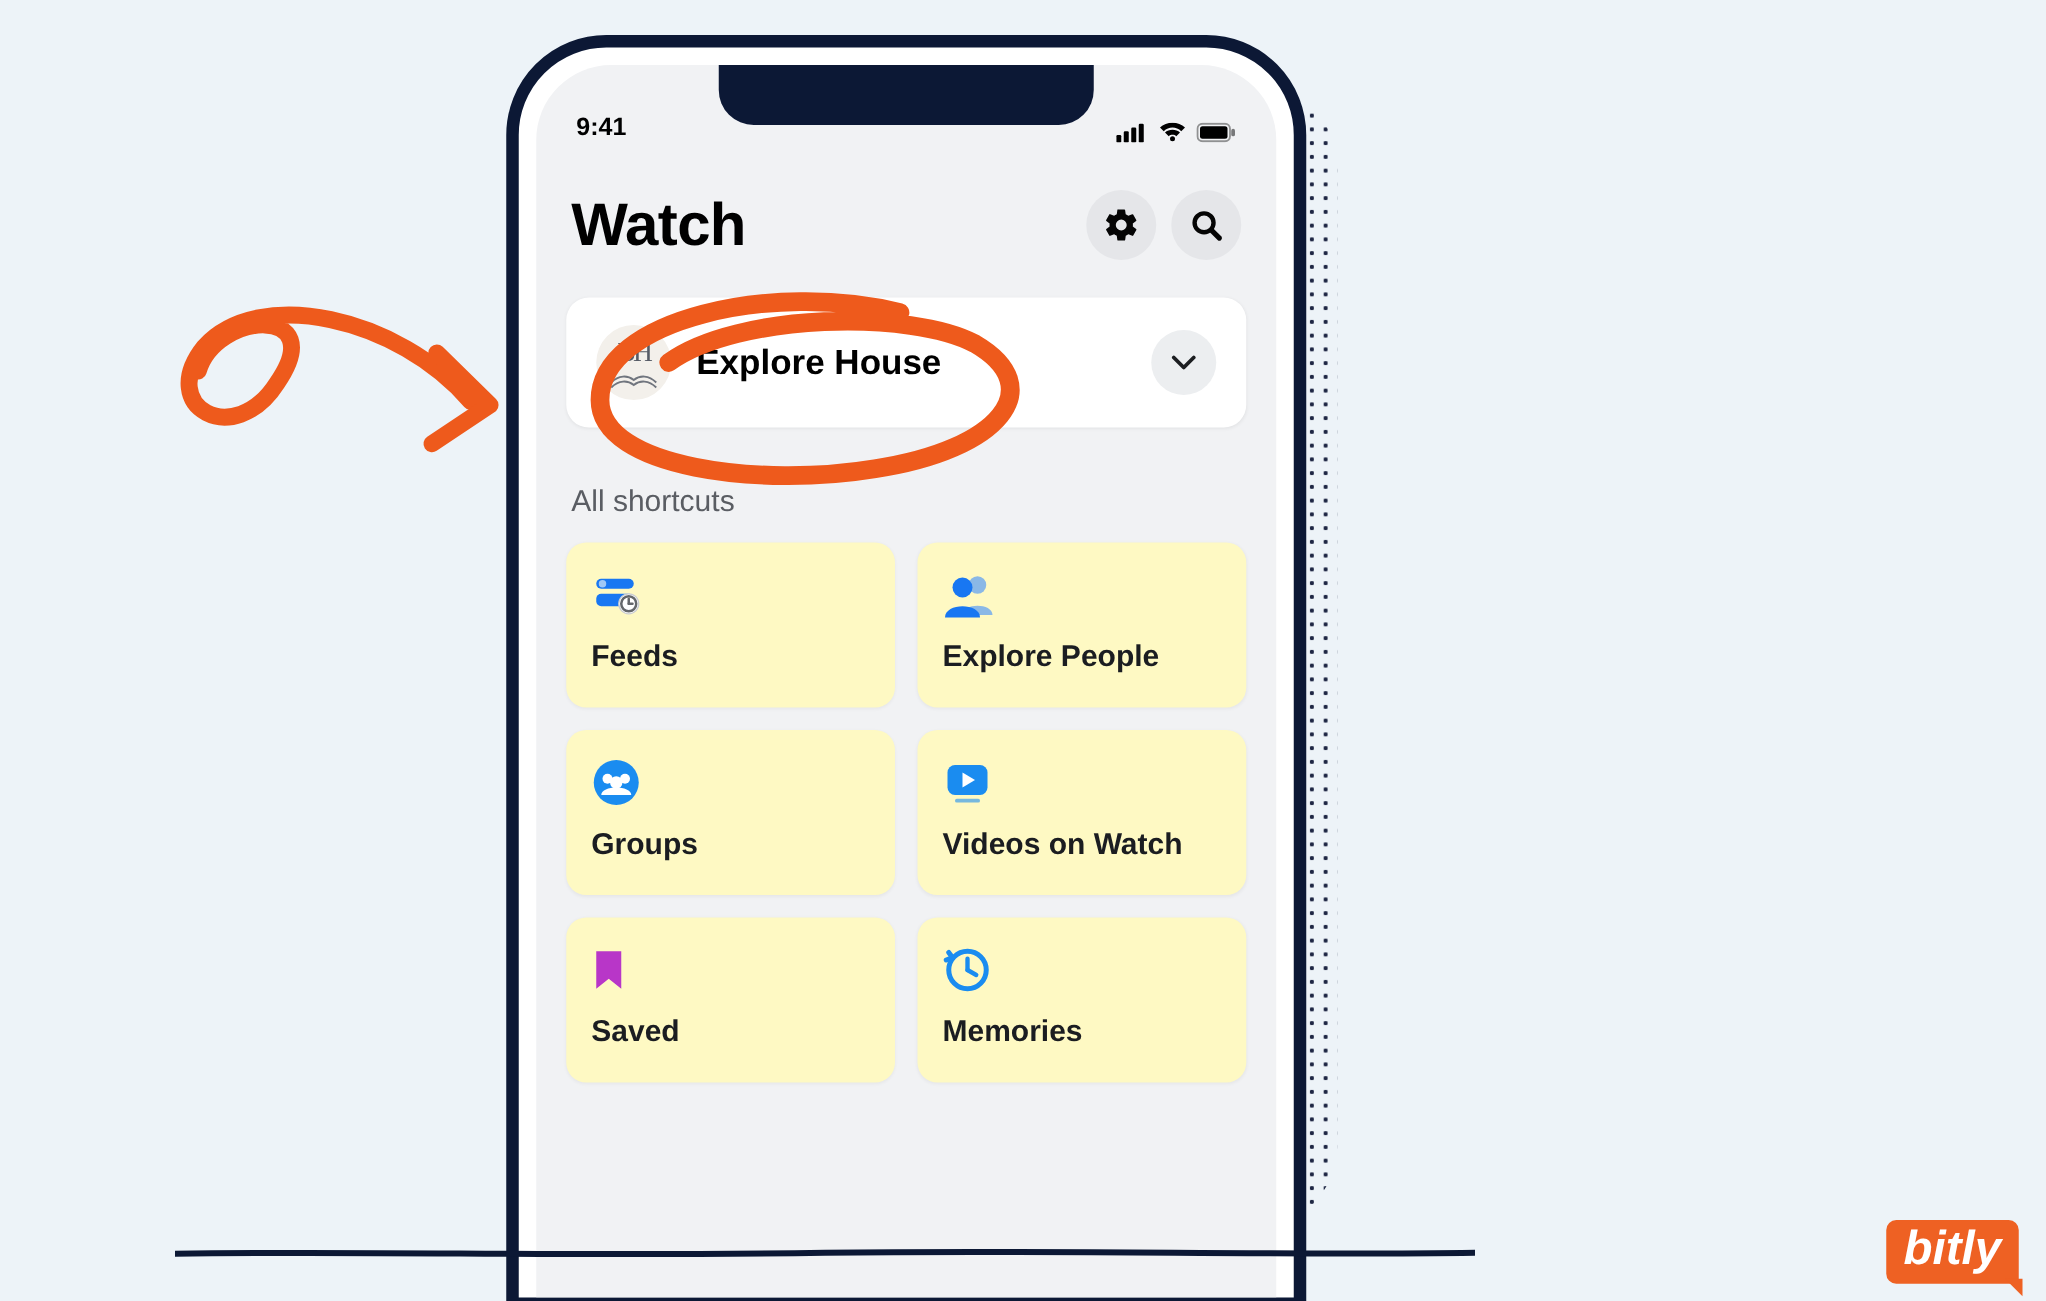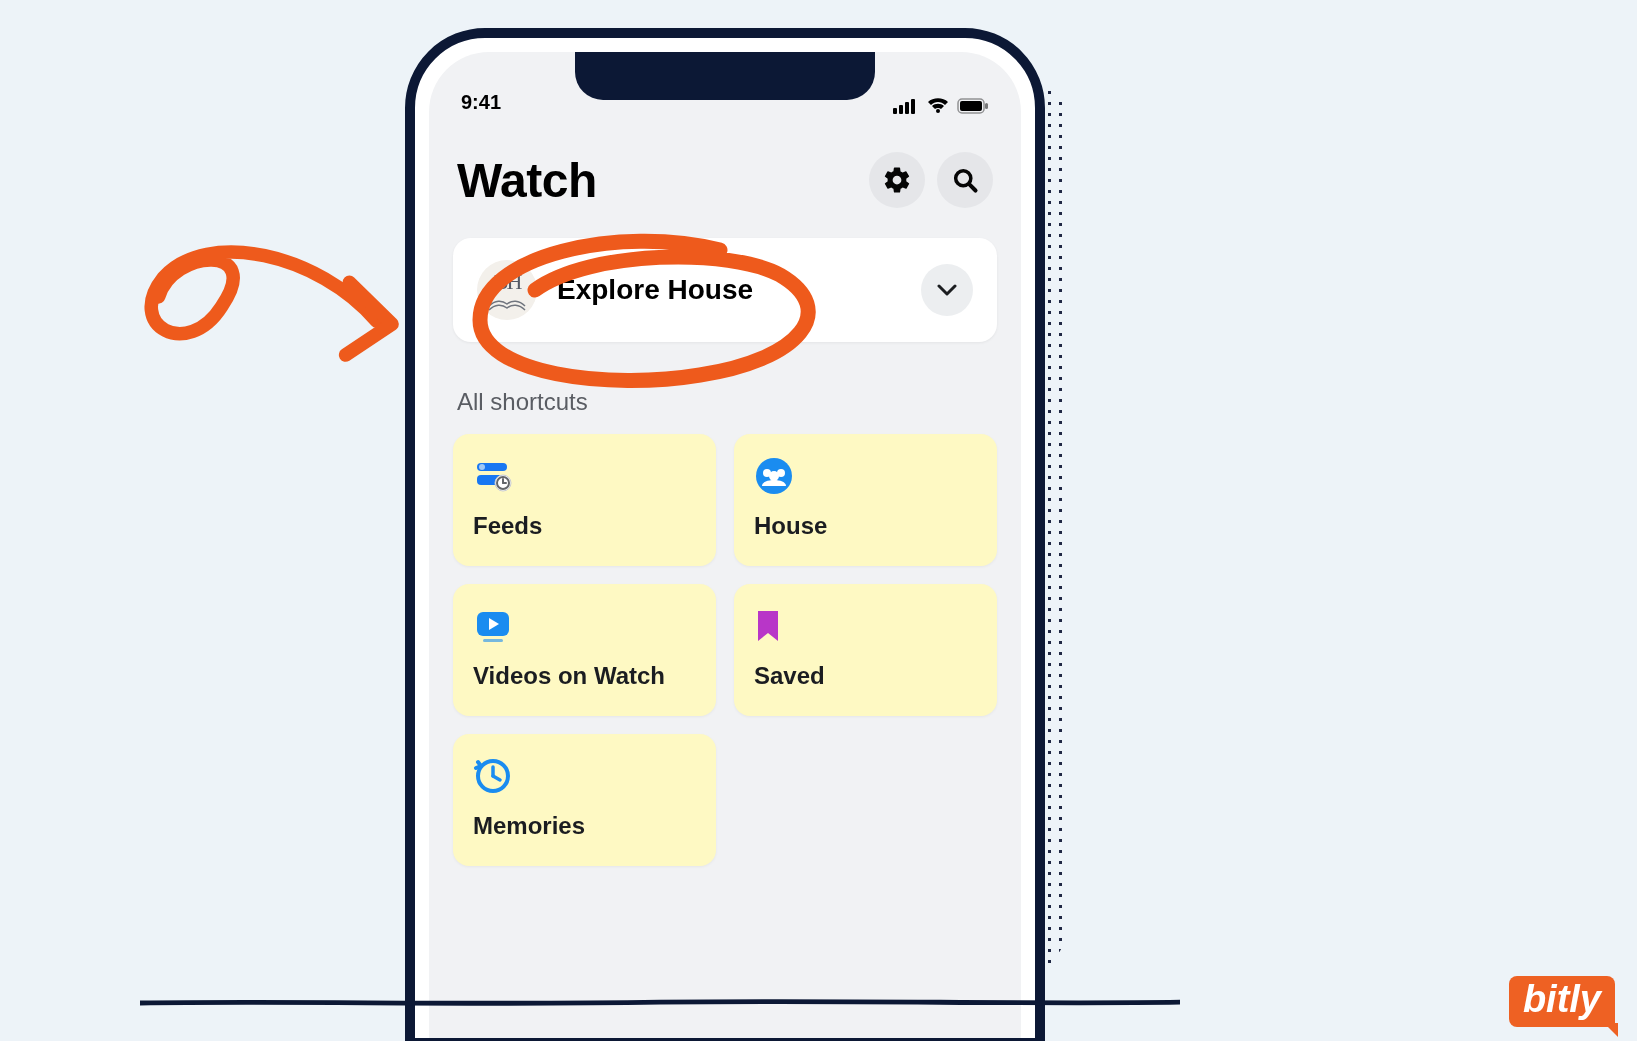--- a/index.html
+++ b/index.html
@@ -325,32 +325,43 @@
             <rect x="4" y="20" width="30" height="10" rx="4" fill="#1877f2"></rect>
             <circle cx="30" cy="28" r="8" fill="#fff" stroke="#c9ccd1" stroke-width="1"></circle>
             <circle cx="30" cy="28" r="6" fill="none" stroke="#64676b" stroke-width="2"></circle>
             <line x1="30" y1="28" x2="30" y2="24" stroke="#64676b" stroke-width="2" stroke-linecap="round"></line>
             <line x1="30" y1="28" x2="33" y2="28" stroke="#64676b" stroke-width="2" stroke-linecap="round"></line>
           </svg>
         </div>
         <div class="tile-label">Feeds</div>
       </div>
 
+      <div class="tile">
+        <div class="tile-icon">
+          <svg width="44" height="40" viewBox="0 0 44 40">
+            <circle cx="28" cy="12" r="7" fill="#8ab8e6"></circle>
+            <path d="M16 36 C 16 26 40 26 40 36 Z" fill="#8ab8e6"></path>
+            <circle cx="16" cy="14" r="8" fill="#1877f2"></circle>
+            <path d="M2 38 C 2 26 30 26 30 38 Z" fill="#1877f2"></path>
+          </svg>
+        </div>
+        <div class="tile-label">Explore People</div>
+      </div>
 
       <div class="tile">
         <div class="tile-icon">
           <svg width="40" height="40" viewBox="0 0 40 40">
             <circle cx="20" cy="20" r="18" fill="#1a8cf0"></circle>
             <circle cx="13" cy="17" r="4" fill="#fff"></circle>
             <circle cx="27" cy="17" r="4" fill="#fff"></circle>
             <circle cx="20" cy="20" r="5" fill="#fff"></circle>
             <path d="M8 30 C 8 22 32 22 32 30" fill="#fff"></path>
           </svg>
         </div>
-        <div class="tile-label">House</div>
+        <div class="tile-label">Groups</div>
       </div>
 
       <div class="tile">
         <div class="tile-icon">
           <svg width="42" height="40" viewBox="0 0 42 40">
             <rect x="4" y="6" width="32" height="24" rx="6" fill="#1a8cf0"></rect>
             <path d="M16 12 L26 18 L16 24 Z" fill="#fff"></path>
             <rect x="10" y="33" width="20" height="3" rx="1.5" fill="#1a8cf0" opacity="0.6"></rect>
           </svg>
         </div>

